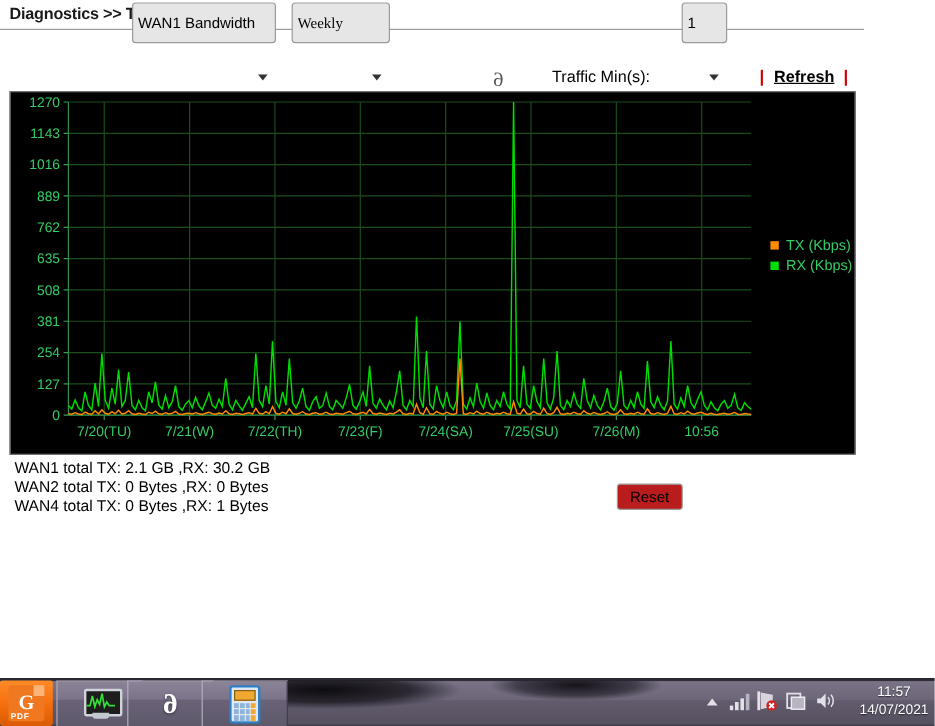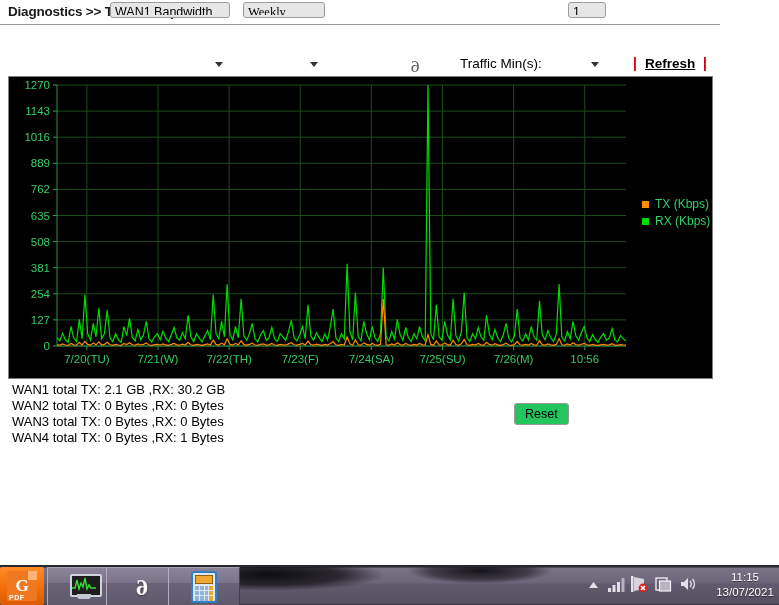--- a/index.html
+++ b/index.html
@@ -27,21 +27,21 @@
   .toolbar{position:absolute;left:0;top:50px;width:779px;height:28px;}
   .tb-label{position:absolute;font-size:13.5px;color:#000;white-space:nowrap;}
   #show-chart-label{left:18px;top:6px;margin-top:29px;}
   #refresh-min-label{left:460px;top:6px;}
 
   select.sel{
     position:absolute;top:2px;
     font-family:"Liberation Sans", sans-serif;font-size:12.5px;
     background:#e6e6e6;
     border:1px solid #9b9b9b;border-radius:3px;
-    color:#000;padding:2px 4px;height:16px;
+    color:#000;padding:2px 4px;height:34px;
     -webkit-appearance:none;appearance:none;
   }
   #sel-chart{left:110px;width:120px;}
   #sel-period{left:243px;width:82px;font-family:Liberation Serif, serif;}
   #sel-refresh{left:568px;width:38px;}
   .caret{
     position:absolute;pointer-events:none;
     width:0;height:0;border-left:4px solid transparent;
     border-right:4px solid transparent;border-top:5px solid #333;
     top:62px;
@@ -68,21 +68,21 @@
   }
   #chart-svg{display:block;width:703px;height:301px;}
 
   
   #totals{position:absolute;left:12px;top:382px;font-size:13px;line-height:16px;color:#000;}
   #totals div{white-space:pre;}
 
   #reset-button{
     position:absolute;left:514px;top:403px;
     font-family:"Liberation Sans", sans-serif;font-size:12.5px;
-    background:#22c55e;border:1px solid #9b9b9b;border-radius:3px;
+    background:#b91c1c;border:1px solid #9b9b9b;border-radius:3px;
     padding:3px 10px;color:#000;cursor:pointer;
   }
 
   
   #taskbar{
     position:absolute;left:0;top:565px;width:779px;height:40px;
     background:linear-gradient(to bottom,#2a2730 0px,#2a2730 2px,#7a7386 3px,#6d6678 18px,#615b6d 19px,#56505f 38px,#3a3542 40px);
     overflow:hidden;
   }
   #taskbar:before{
@@ -258,21 +258,20 @@
         <rect x="633" y="124" width="7" height="7" fill="#ff8c00"></rect>
         <text x="646" y="131" fill="#33cc66" font-size="12" font-family="&quot;Liberation Sans&quot;, sans-serif">TX (Kbps)</text>
         <rect x="633" y="141" width="7" height="7" fill="#00dd00"></rect>
         <text x="646" y="148" fill="#33cc66" font-size="12" font-family="&quot;Liberation Sans&quot;, sans-serif">RX (Kbps)</text>
       </svg>
   </div>
 
   <div id="totals">
     <div>WAN1 total TX: 2.1 GB ,RX: 30.2 GB</div>
     <div>WAN2 total TX: 0 Bytes ,RX: 0 Bytes</div>
-    <div>WAN3 total TX: 0 Bytes ,RX: 0 Bytes</div>
     <div>WAN4 total TX: 0 Bytes ,RX: 1 Bytes</div>
   </div>
 
   <button id="reset-button">Reset</button>
 </div>
 
 <div id="taskbar">
 
   <div id="start-btn">
     <div class="ic-pdf">
@@ -350,15 +349,15 @@
   <span class="tray-ic" id="tray-sound">
     <svg width="18" height="14" viewBox="0 0 18 14">
       <polygon points="1,5 4,5 8,1 8,13 4,9 1,9" fill="#e3e0e8"></polygon>
       <path d="M10,4 A4.5,4.5 0 0 1 10,10" fill="none" stroke="#e3e0e8" stroke-width="1.3"></path>
       <path d="M12.5,2 A7.5,7.5 0 0 1 12.5,12" fill="none" stroke="#e3e0e8" stroke-width="1.3"></path>
     </svg>
   </span>
 </div>
 
 <div id="clock">
-  <div>11:15</div>
-  <div>13/07/2021</div>
+  <div>11:57</div>
+  <div>14/07/2021</div>
 </div>
 
 </body></html>

